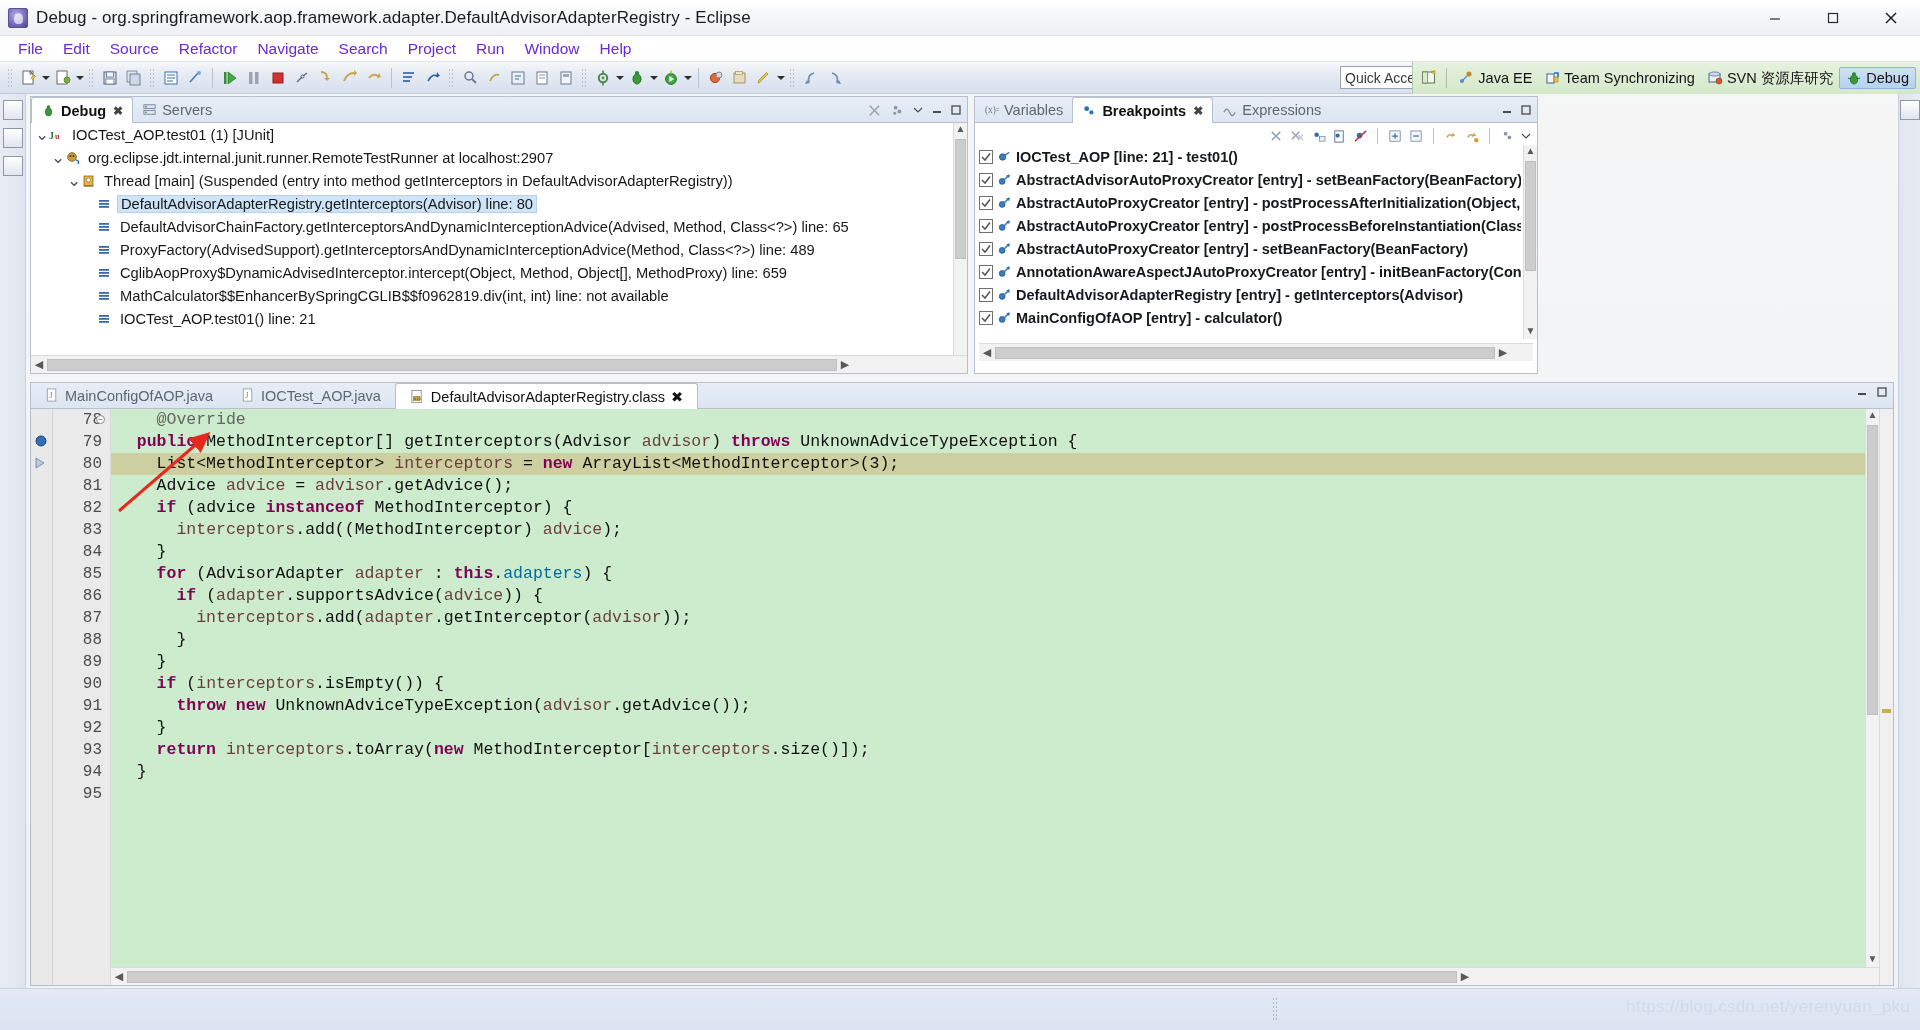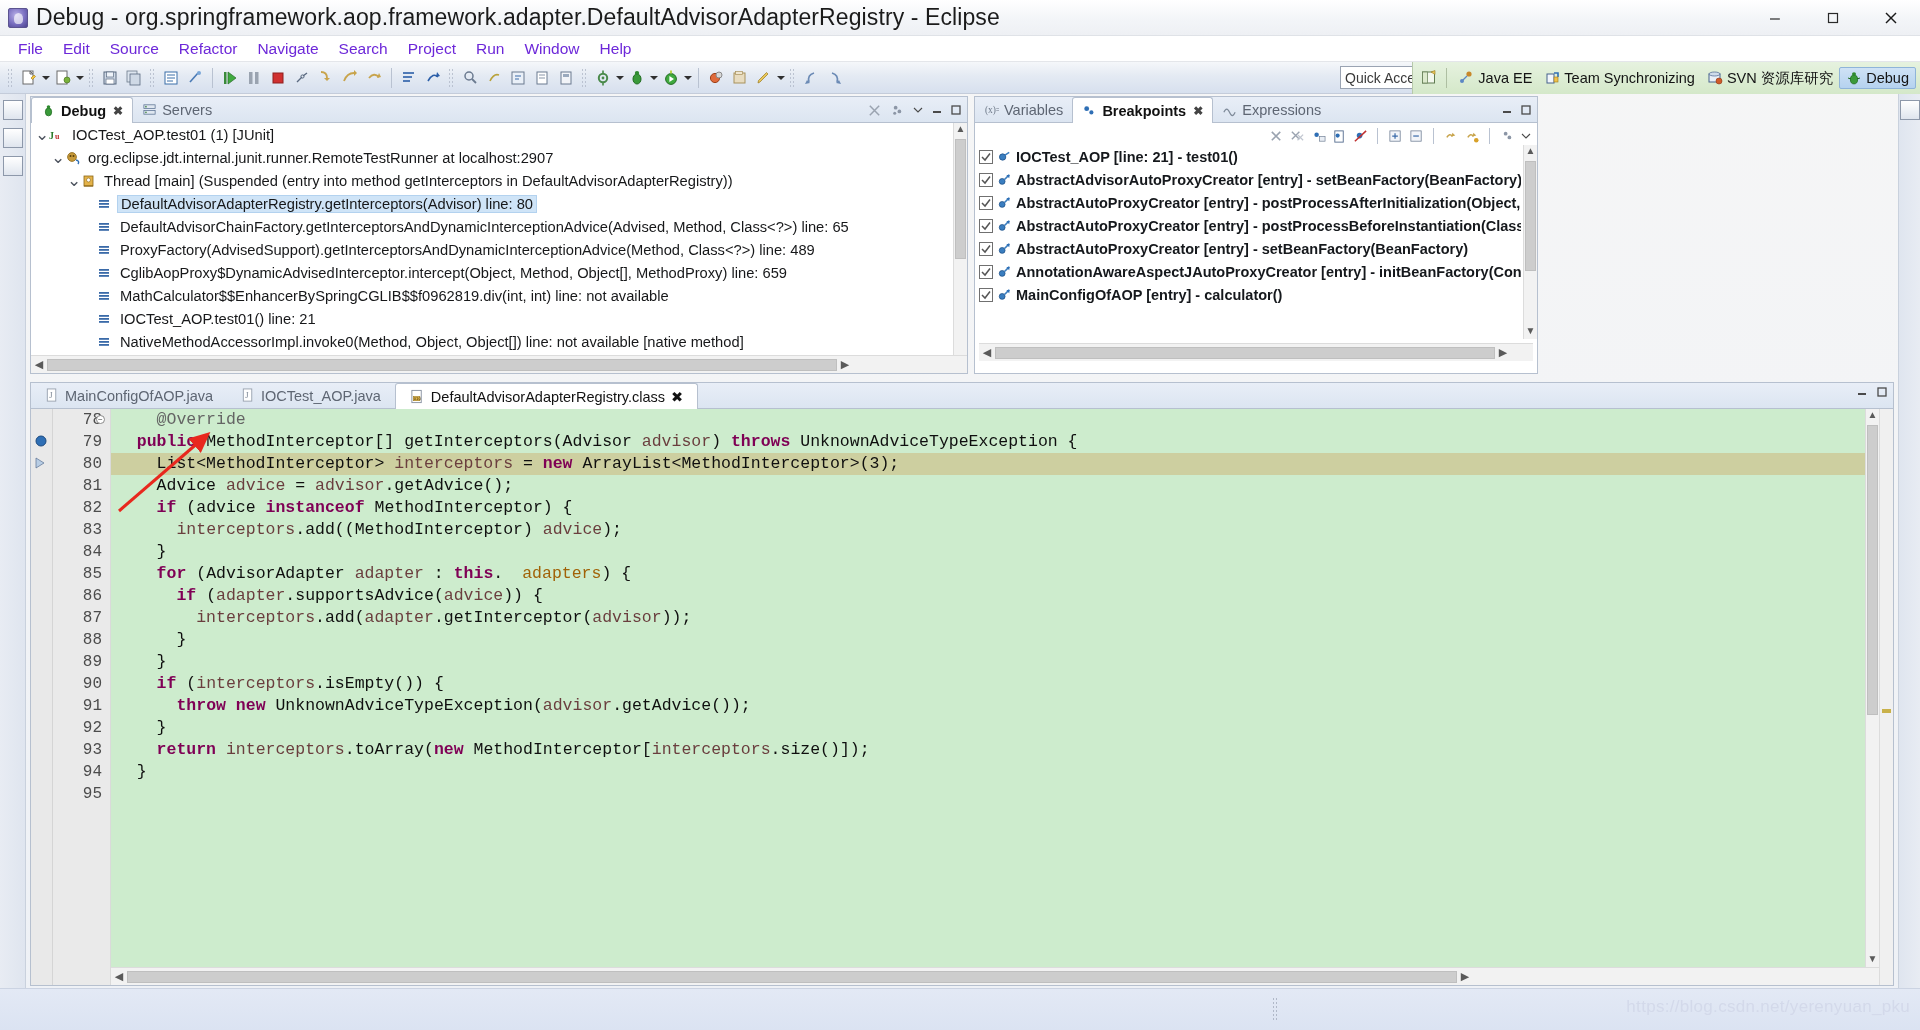--- a/index.html
+++ b/index.html
@@ -29,21 +29,21 @@
     background: radial-gradient(circle at 40% 35%, #b9b0e8 0%, #7a6fc0 55%, #4c4490 100%);
     border: 1px solid #5b5390;
     border-radius: 2px;
     position: relative;
   }
   .titlebar .app-icon::after{
     content:""; position:absolute; left:5px; top:4px; width:9px; height:11px;
     background:#fff; border-radius:50% 50% 40% 40%; opacity:.65;
   }
   .titlebar .title-text {
-    font-size: 23px; color: #1b1b1b; letter-spacing: .1px;
+    font-size: 17px; color: #1b1b1b; letter-spacing: .1px;
     white-space: nowrap;
     text-align: center;
   }
   .win-buttons {
     position: absolute; right: 0; top: 0; height: 36px;
     display: flex; align-items: center;
   }
   .win-btn {
     width: 58px; height: 36px; display: flex; align-items: center; justify-content: center;
     color: #333; font-size: 16px;
@@ -251,21 +251,21 @@
     background:#cdeccd;
   }
   .cline {
     height:22px; line-height:22px;
     font-family:Liberation Mono, monospace; font-size:16.5px; color:#0f0f0f;
     white-space:pre;
     padding-left: 6px;
   }
   .cline.cur { background:#cdcfa0; }
   .kw { color:#7f0055; font-weight:bold; }
-  .fld { color:#a16207;margin-left:19px; }
+  .fld { color:#0369a1; }
   .loc { color:#6a3e3e; }
   .ann { color:#646464; }
 
   .gutter-line { height:22px; line-height:22px; position:relative; }
   .fold {
     position:absolute; right:-3px; top:6px; width:9px; height:9px;
     border:1px solid #8a8a8a; border-radius:50%; background:#fff;
     font-size:8px; line-height:7px; text-align:center; color:#444;
   }
 
@@ -735,31 +735,20 @@
               <svg width="16" height="16" viewBox="0 0 16 16">
                 <rect x="2" y="4" width="10" height="1.8" fill="#3a6aa8"></rect>
                 <rect x="2" y="7" width="10" height="1.8" fill="#3a6aa8"></rect>
                 <rect x="2" y="10" width="10" height="1.8" fill="#3a6aa8"></rect>
               </svg>
             </span>
             <span class="tlabel">IOCTest_AOP.test01() line: 21</span>
           </div>
           <div class="tnode" style="padding-left: 52px;">
             <span class="twisty"></span>
-            <span class="tico">
-              <svg width="16" height="16" viewBox="0 0 16 16">
-                <rect x="2" y="4" width="10" height="1.8" fill="#3a6aa8"></rect>
-                <rect x="2" y="7" width="10" height="1.8" fill="#3a6aa8"></rect>
-                <rect x="2" y="10" width="10" height="1.8" fill="#3a6aa8"></rect>
-              </svg>
-            </span>
-            <span class="tlabel">NativeMethodAccessorImpl.invoke0(Method, Object, Object[]) line: not available [native method]</span>
-          </div>
-          <div class="tnode" style="padding-left: 52px;">
-            <span class="twisty"></span>
           </div>
         </div>
 
       <div class="vscroll">
         <div class="arrow">▲</div>
         <div class="thumb" style="height:120px;margin-top:2px;"></div>
       </div>
       <div class="hscroll">
         <div class="arrow">◀</div>
         <div class="thumb" style="width:790px;"></div>
@@ -956,20 +945,35 @@
               </svg>
             </span>
             <span class="bp-ico">
               <svg width="16" height="16" viewBox="0 0 16 16">
                 <circle cx="5.5" cy="9.5" r="3.1" fill="#3a7ec0" stroke="#1e4f85" stroke-width=".8"></circle>
                 <path d="M8 7.5 l5 -5" stroke="#3a7ec0" stroke-width="1.7"></path>
                 <path d="M10 3 l3.5 -0.5 -0.5 3.5 z" fill="#2f6fb5"></path>
               </svg>
             </span>
             <span>AnnotationAwareAspectJAutoProxyCreator [entry] - initBeanFactory(ConfigurableL</span>
+          </div>
+          <div class="bp-row">
+            <span class="bp-chk">
+              <svg width="12" height="12" viewBox="0 0 12 12">
+                <path d="M2 6 L5 9 L10 2.5" fill="none" stroke="#555" stroke-width="1.5"></path>
+              </svg>
+            </span>
+            <span class="bp-ico">
+              <svg width="16" height="16" viewBox="0 0 16 16">
+                <circle cx="5.5" cy="9.5" r="3.1" fill="#3a7ec0" stroke="#1e4f85" stroke-width=".8"></circle>
+                <path d="M8 7.5 l5 -5" stroke="#3a7ec0" stroke-width="1.7"></path>
+                <path d="M10 3 l3.5 -0.5 -0.5 3.5 z" fill="#2f6fb5"></path>
+              </svg>
+            </span>
+            <span>DefaultAdvisorAdapterRegistry [entry] - getInterceptors(Advisor)</span>
           </div>
           <div class="bp-row">
             <span class="bp-chk">
               <svg width="12" height="12" viewBox="0 0 12 12">
                 <path d="M2 6 L5 9 L10 2.5" fill="none" stroke="#555" stroke-width="1.5"></path>
               </svg>
             </span>
             <span class="bp-ico">
               <svg width="16" height="16" viewBox="0 0 16 16">
                 <circle cx="5.5" cy="9.5" r="3.1" fill="#3a7ec0" stroke="#1e4f85" stroke-width=".8"></circle>

